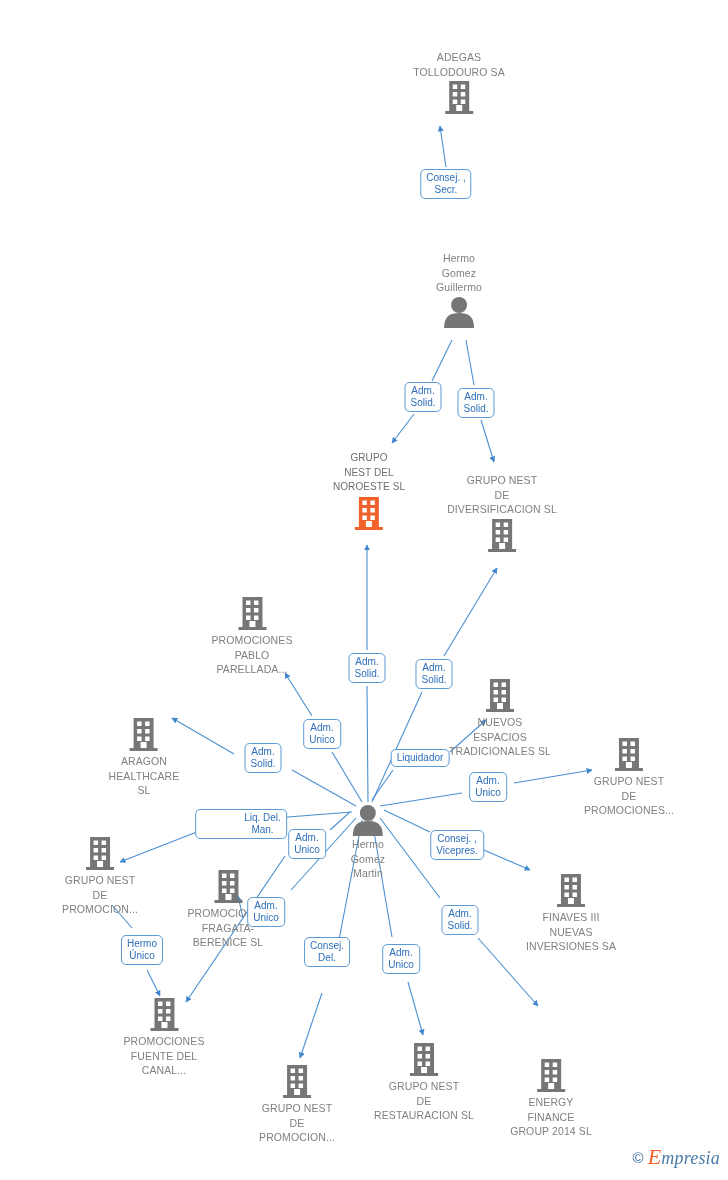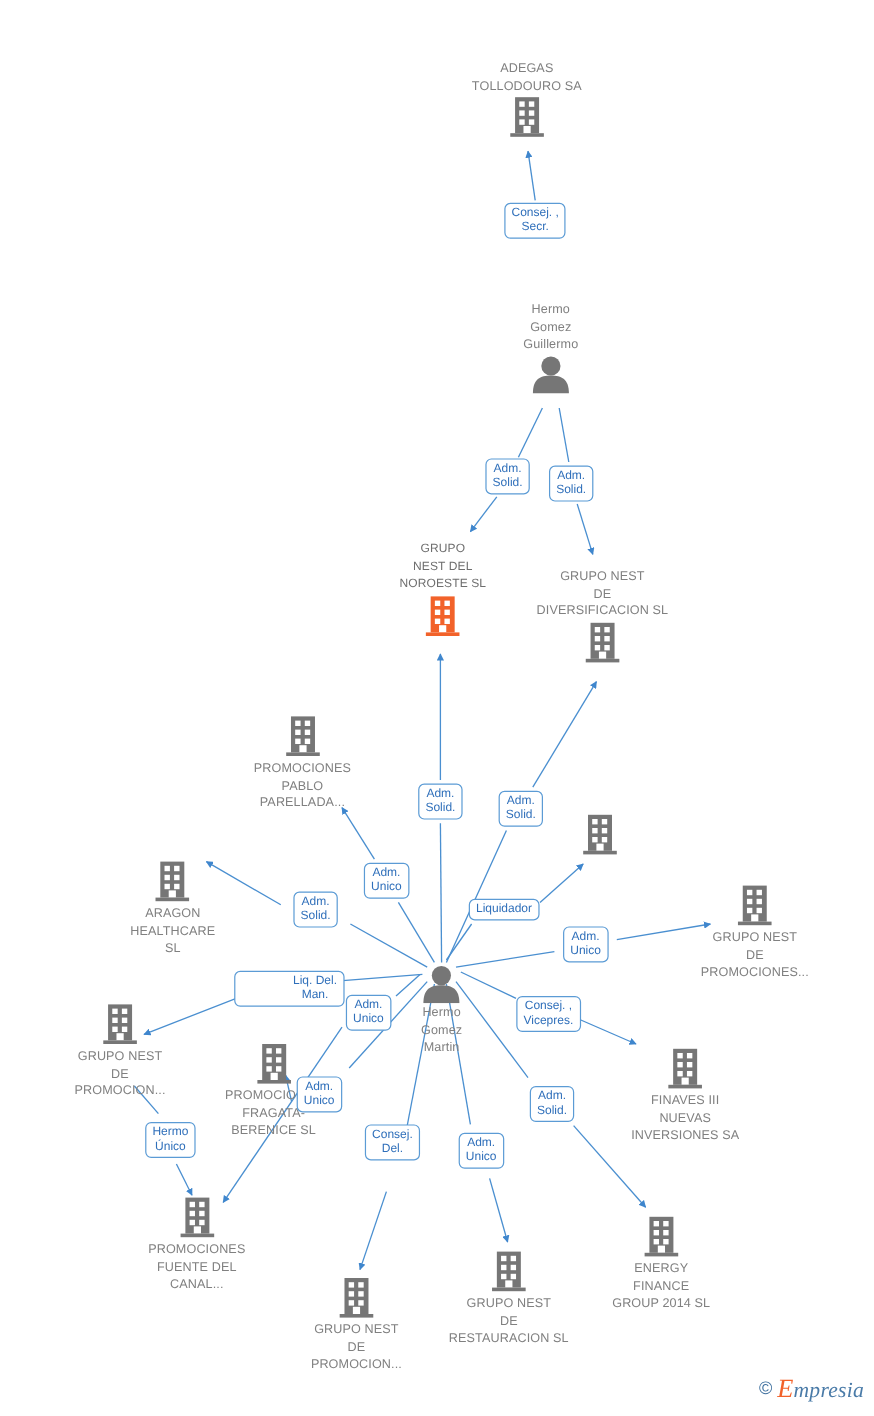--- a/index.html
+++ b/index.html
@@ -128,21 +128,21 @@
         <path d="M 372 820 L 392 937"></path>
         <path d="M 408 982 L 423 1035" marker-end="url(#arrow)"></path>
         <path d="M 362 820 L 338 945"></path>
         <path d="M 322 993 L 300 1058" marker-end="url(#arrow)"></path>
         <path d="M 112 905 L 132 928"></path>
         <path d="M 147 970 L 160 996" marker-end="url(#arrow)"></path>
       </g>
   </svg>
 
   <div id="nodes-layer">
-      <div class="node" style="left: 439px; top: 50px;">
+      <div class="node" style="left: 459px; top: 50px;">
         <div class="node-label">ADEGAS
 TOLLODOURO SA</div>
         <svg class="node-icon" width="30" height="36" viewBox="0 0 30 36">
           <rect x="5" y="1" width="20" height="30" fill="#767676"></rect>
           <rect x="8.5" y="4.5" width="4.5" height="4.5" fill="#ffffff"></rect>
           <rect x="16.5" y="4.5" width="4.5" height="4.5" fill="#ffffff"></rect>
           <rect x="8.5" y="12" width="4.5" height="4.5" fill="#ffffff"></rect>
           <rect x="16.5" y="12" width="4.5" height="4.5" fill="#ffffff"></rect>
           <rect x="8.5" y="19.5" width="4.5" height="4.5" fill="#ffffff"></rect>
           <rect x="16.5" y="19.5" width="4.5" height="4.5" fill="#ffffff"></rect>
@@ -228,20 +228,23 @@
           <rect x="5" y="1" width="20" height="30" fill="#767676"></rect>
           <rect x="8.5" y="4.5" width="4.5" height="4.5" fill="#ffffff"></rect>
           <rect x="16.5" y="4.5" width="4.5" height="4.5" fill="#ffffff"></rect>
           <rect x="8.5" y="12" width="4.5" height="4.5" fill="#ffffff"></rect>
           <rect x="16.5" y="12" width="4.5" height="4.5" fill="#ffffff"></rect>
           <rect x="8.5" y="19.5" width="4.5" height="4.5" fill="#ffffff"></rect>
           <rect x="16.5" y="19.5" width="4.5" height="4.5" fill="#ffffff"></rect>
           <rect x="12" y="25" width="6" height="6" fill="#ffffff"></rect>
           <rect x="1" y="31" width="28" height="3" fill="#767676"></rect>
         </svg>
+        <div class="node-label">NUEVOS
+ESPACIOS
+TRADICIONALES SL</div>
       </div>
       <div class="node icon-above" style="left: 629px; top: 737px;">
         <svg class="node-icon" width="30" height="36" viewBox="0 0 30 36">
           <rect x="5" y="1" width="20" height="30" fill="#767676"></rect>
           <rect x="8.5" y="4.5" width="4.5" height="4.5" fill="#ffffff"></rect>
           <rect x="16.5" y="4.5" width="4.5" height="4.5" fill="#ffffff"></rect>
           <rect x="8.5" y="12" width="4.5" height="4.5" fill="#ffffff"></rect>
           <rect x="16.5" y="12" width="4.5" height="4.5" fill="#ffffff"></rect>
           <rect x="8.5" y="19.5" width="4.5" height="4.5" fill="#ffffff"></rect>
           <rect x="16.5" y="19.5" width="4.5" height="4.5" fill="#ffffff"></rect>
@@ -302,21 +305,21 @@
           <rect x="16.5" y="12" width="4.5" height="4.5" fill="#ffffff"></rect>
           <rect x="8.5" y="19.5" width="4.5" height="4.5" fill="#ffffff"></rect>
           <rect x="16.5" y="19.5" width="4.5" height="4.5" fill="#ffffff"></rect>
           <rect x="12" y="25" width="6" height="6" fill="#ffffff"></rect>
           <rect x="1" y="31" width="28" height="3" fill="#767676"></rect>
         </svg>
         <div class="node-label">PROMOCIONES
 FRAGATA-
 BERENICE SL</div>
       </div>
-      <div class="node icon-above" style="left: 551px; top: 1013px;">
+      <div class="node icon-above" style="left: 551px; top: 1058px;">
         <svg class="node-icon" width="30" height="36" viewBox="0 0 30 36">
           <rect x="5" y="1" width="20" height="30" fill="#767676"></rect>
           <rect x="8.5" y="4.5" width="4.5" height="4.5" fill="#ffffff"></rect>
           <rect x="16.5" y="4.5" width="4.5" height="4.5" fill="#ffffff"></rect>
           <rect x="8.5" y="12" width="4.5" height="4.5" fill="#ffffff"></rect>
           <rect x="16.5" y="12" width="4.5" height="4.5" fill="#ffffff"></rect>
           <rect x="8.5" y="19.5" width="4.5" height="4.5" fill="#ffffff"></rect>
           <rect x="16.5" y="19.5" width="4.5" height="4.5" fill="#ffffff"></rect>
           <rect x="12" y="25" width="6" height="6" fill="#ffffff"></rect>
           <rect x="1" y="31" width="28" height="3" fill="#767676"></rect>

